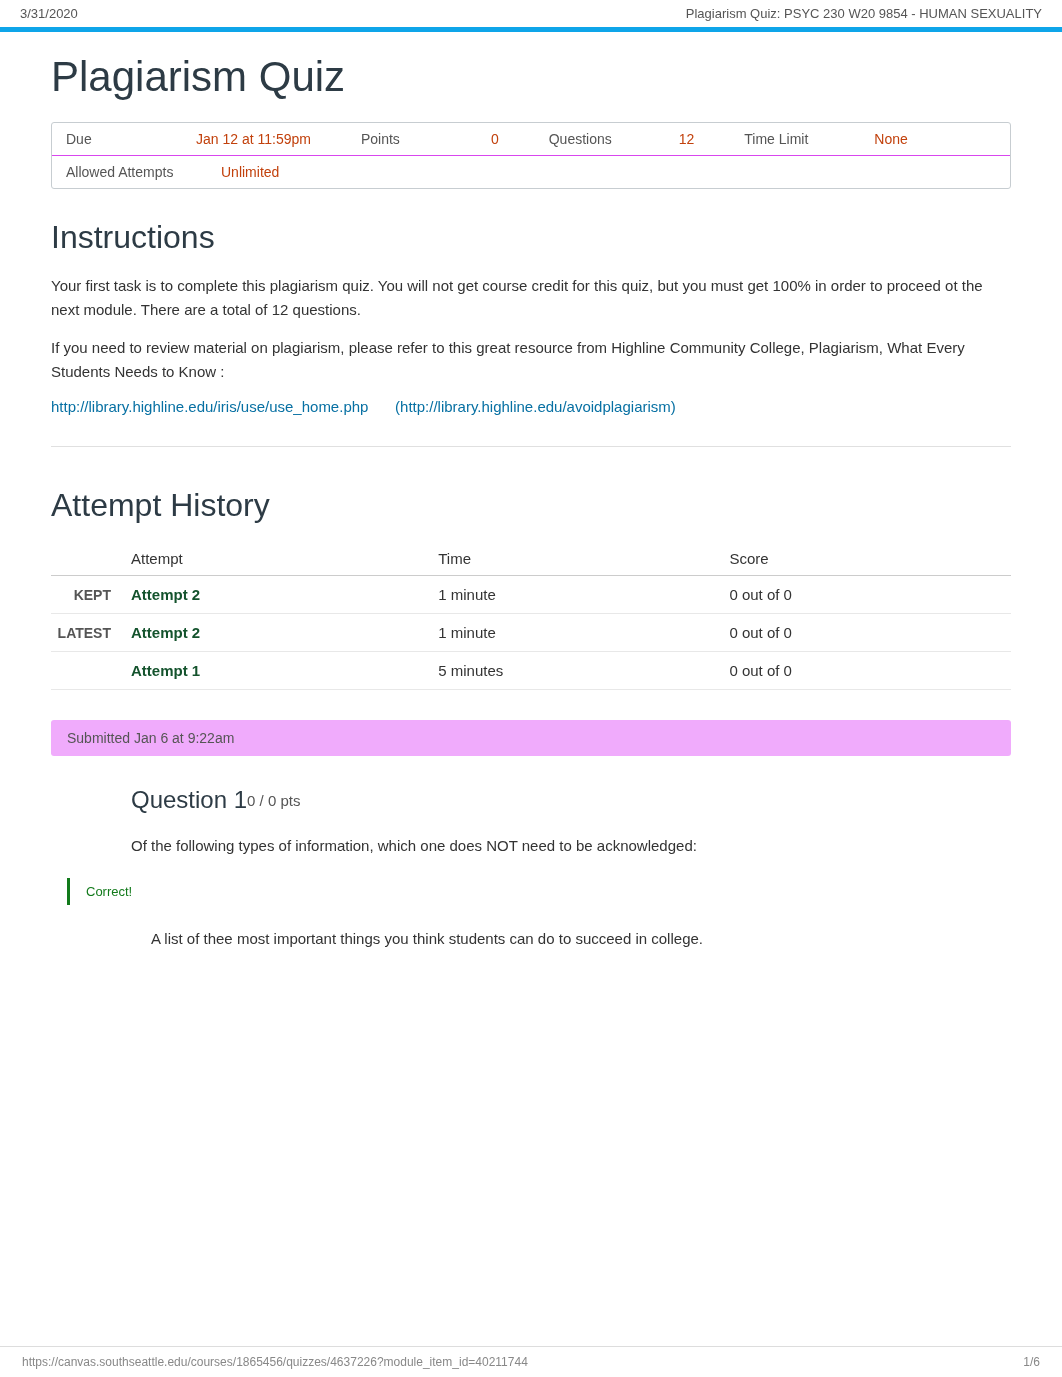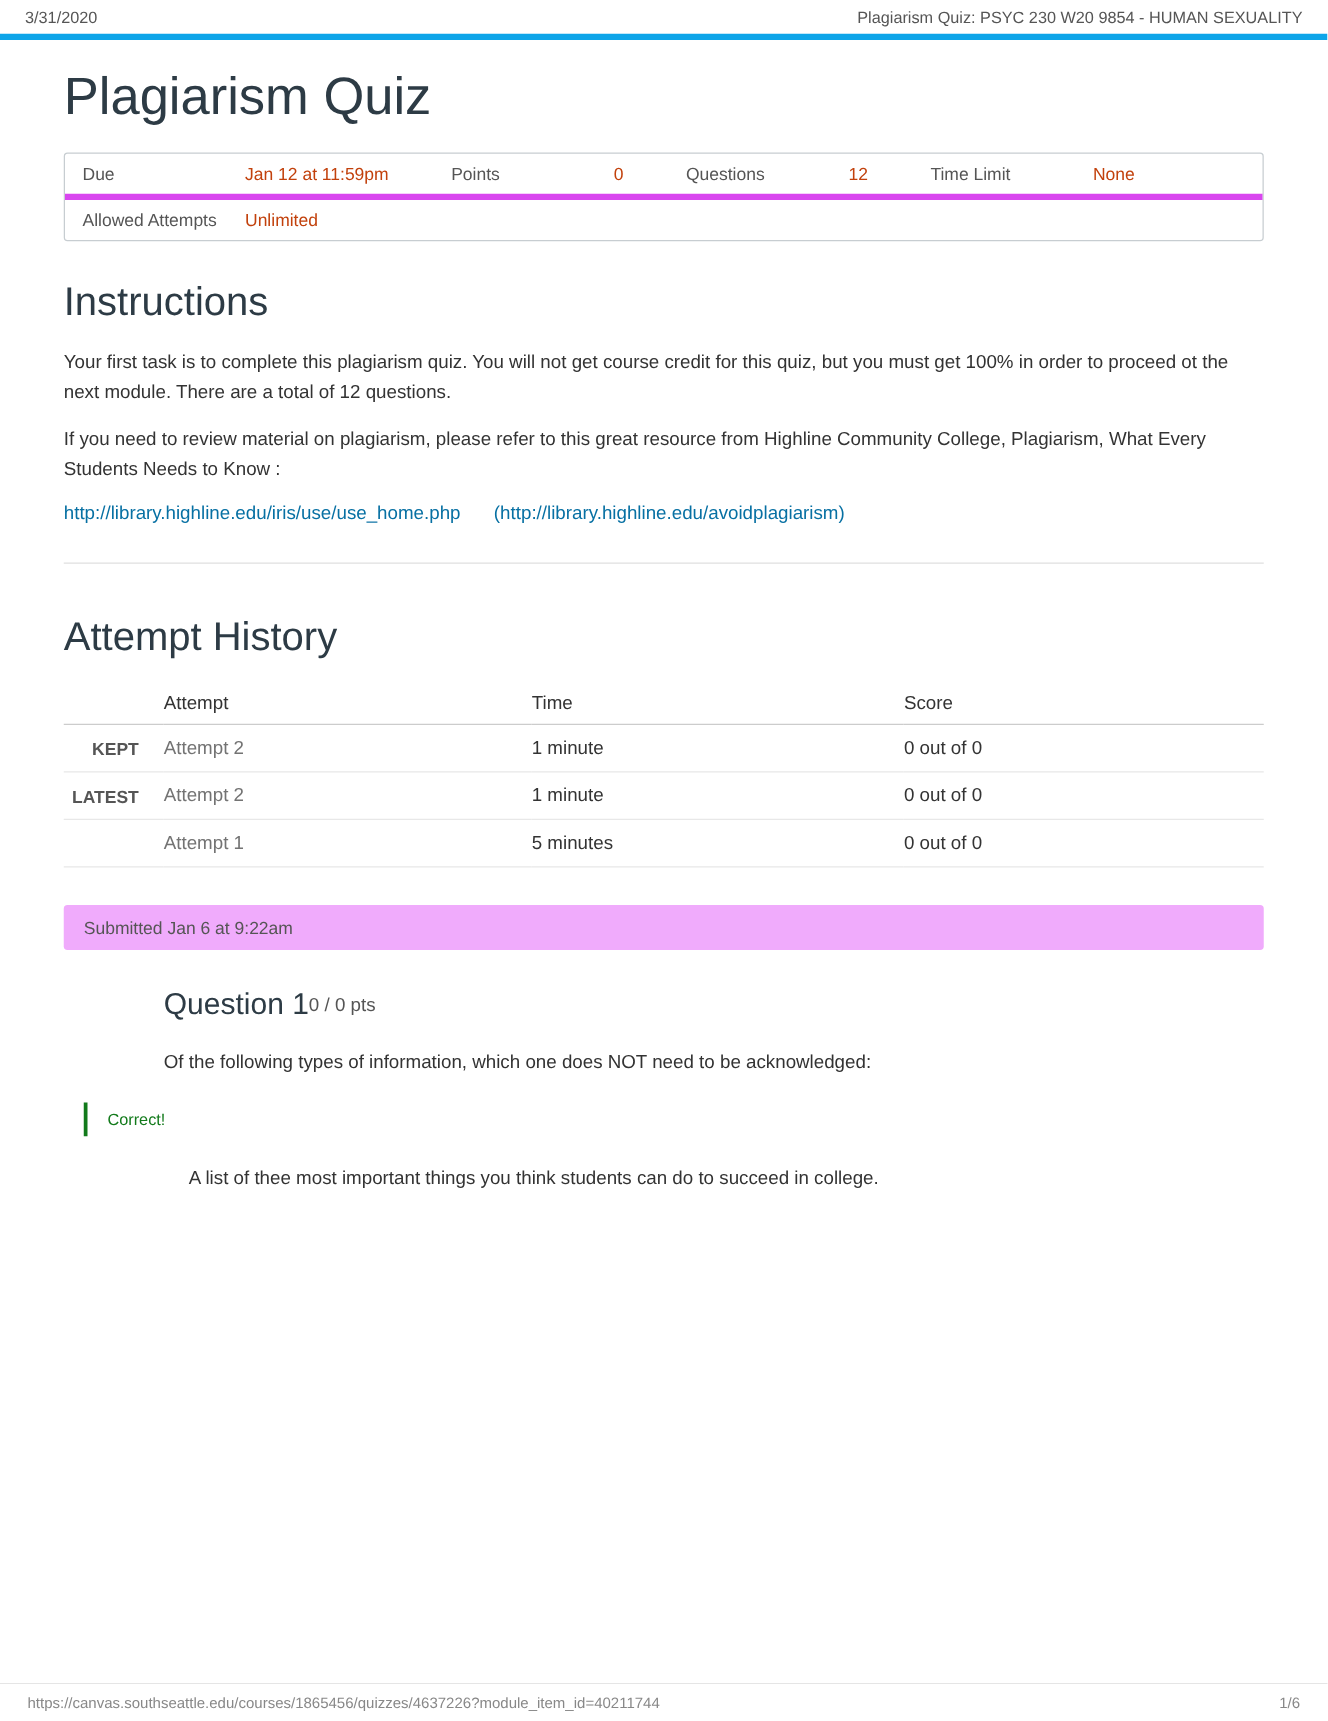--- a/index.html
+++ b/index.html
@@ -32,24 +32,25 @@
     }
     .quiz-meta-table {
       border: 1px solid #c7cdd1;
       border-radius: 3px;
       margin-bottom: 30px;
     }
     .quiz-meta-row {
       display: flex;
       align-items: center;
       padding: 8px 14px;
-      border-bottom: 5px solid #d946ef;
+      border-bottom: 1px solid #d946ef;
     }
     .quiz-meta-row:last-child {
       border-bottom: none;
+      gap: 25px;
     }
     .meta-label {
       font-size: 14px;
       color: #555;
       width: 130px;
       flex-shrink: 0;
     }
     .meta-value {
       font-size: 14px;
       color: #c2410c;
@@ -108,22 +109,23 @@
     }
     .attempt-table .col-label {
       width: 80px;
       color: #555;
       font-size: 14px;
       font-weight: bold;
       text-align: right;
       padding-right: 20px;
     }
     .attempt-link {
-      color: #737373;
+      color: #14532d;
       text-decoration: none;
+      font-weight: bold;
     }
     .submitted-info {
       font-size: 14px;
       color: #555;
       margin-bottom: 30px;
       padding: 10px 16px;
       background: #f0abfc;
       border-radius: 3px;
     }
     .question-block {

